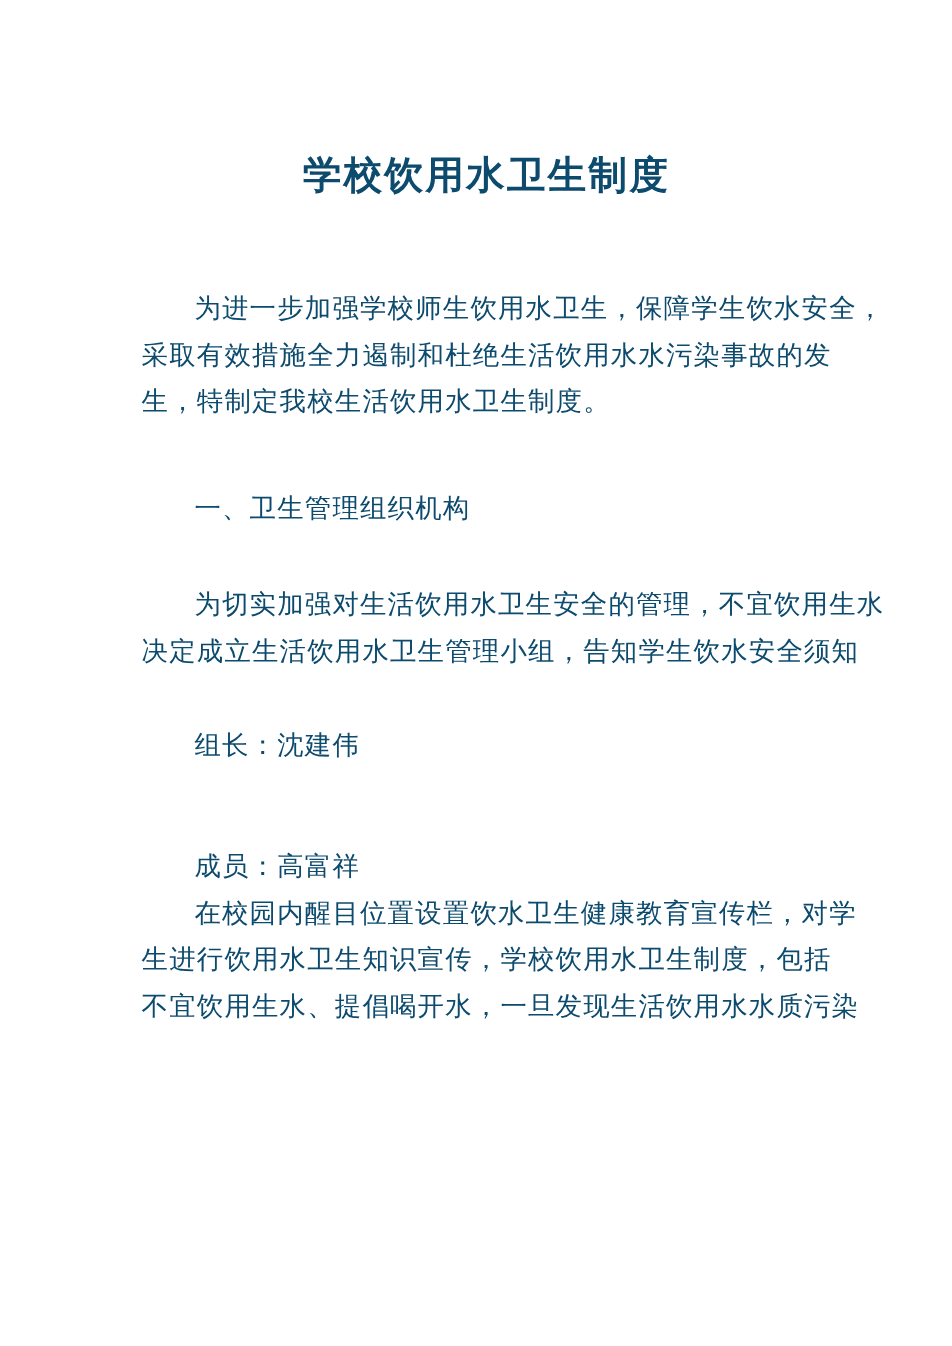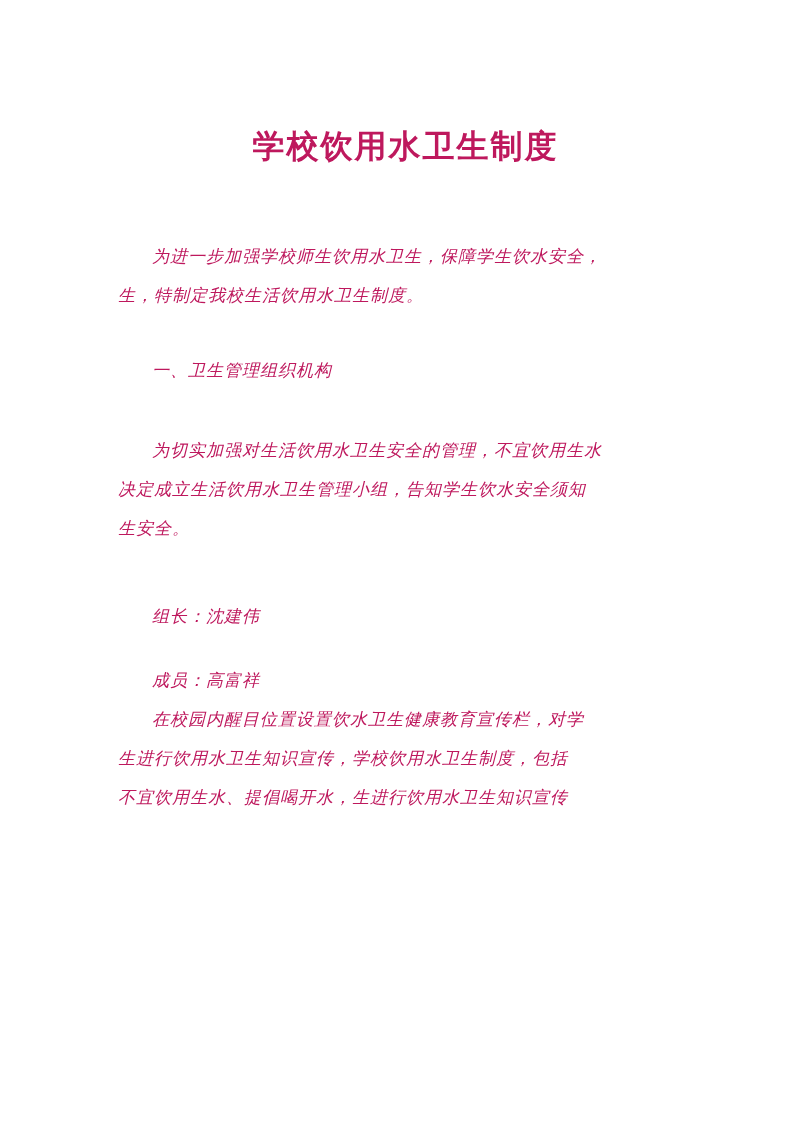--- a/index.html
+++ b/index.html
@@ -9,82 +9,81 @@
   }
   .doc-page {
     position: relative;
     width: 793px;
     height: 902px;
     background: #ffffff;
     box-sizing: border-box;
     padding: 0 100px 0 118px;
     overflow: hidden;
     font-family: "Liberation Serif", "DejaVu Serif", serif;
-    color: #be185d;
+    color: #0c4a6e;
   }
   .doc-title {
     margin: 123px 0 0 0;
     font-size: 32px;
     line-height: 46px;
     font-weight: bold;
     letter-spacing: 2px;
     text-align: center;
     white-space: nowrap;
   }
   .block {
     margin: 0;
   }
   .line {
-    font-size: 17px;
+    font-size: 22px;
     line-height: 39px;
     letter-spacing: 1px;
     white-space: nowrap;
-    font-style: italic;
   }
   .line.first {
     text-indent: 2em;
   }
   .b0 { margin-top: 68px; }
-  .b1 { margin-top: 36px; }
+  .b1 { margin-top: 50px; }
   .b2 { margin-top: 41px; }
-  .b3 { margin-top: 49px; }
-  .b4 { margin-top: 25px; }
+  .b3 { margin-top: 39px; }
+  .b4 { margin-top: 62px; }
   .b5 { margin-top: 36px; }
   .b6 { }
 </style>
 </head>
 <body>
 
 <div class="doc-page">
 
   <div class="doc-title">学校饮用水卫生制度</div>
 
   <div class="block b0">
     <div class="line first">为进一步加强学校师生饮用水卫生，保障学生饮水安全，</div>
+    <div class="line">采取有效措施全力遏制和杜绝生活饮用水水污染事故的发</div>
     <div class="line">生，特制定我校生活饮用水卫生制度。</div>
   </div>
 
   <div class="block b1">
     <div class="line first">一、卫生管理组织机构</div>
   </div>
 
   <div class="block b2">
     <div class="line first">为切实加强对生活饮用水卫生安全的管理，不宜饮用生水</div>
     <div class="line">决定成立生活饮用水卫生管理小组，告知学生饮水安全须知</div>
-    <div class="line">生安全。</div>
   </div>
 
   <div class="block b3">
     <div class="line first">组长：沈建伟</div>
   </div>
 
   <div class="block b4">
     <div class="line first">成员：高富祥</div>
   </div>
 
 
   <div class="block b6">
     <div class="line first">在校园内醒目位置设置饮水卫生健康教育宣传栏，对学</div>
     <div class="line">生进行饮用水卫生知识宣传，学校饮用水卫生制度，包括</div>
-    <div class="line">不宜饮用生水、提倡喝开水，生进行饮用水卫生知识宣传</div>
+    <div class="line">不宜饮用生水、提倡喝开水，一旦发现生活饮用水水质污染</div>
   </div>
 
 </div>
 
 </body></html>

